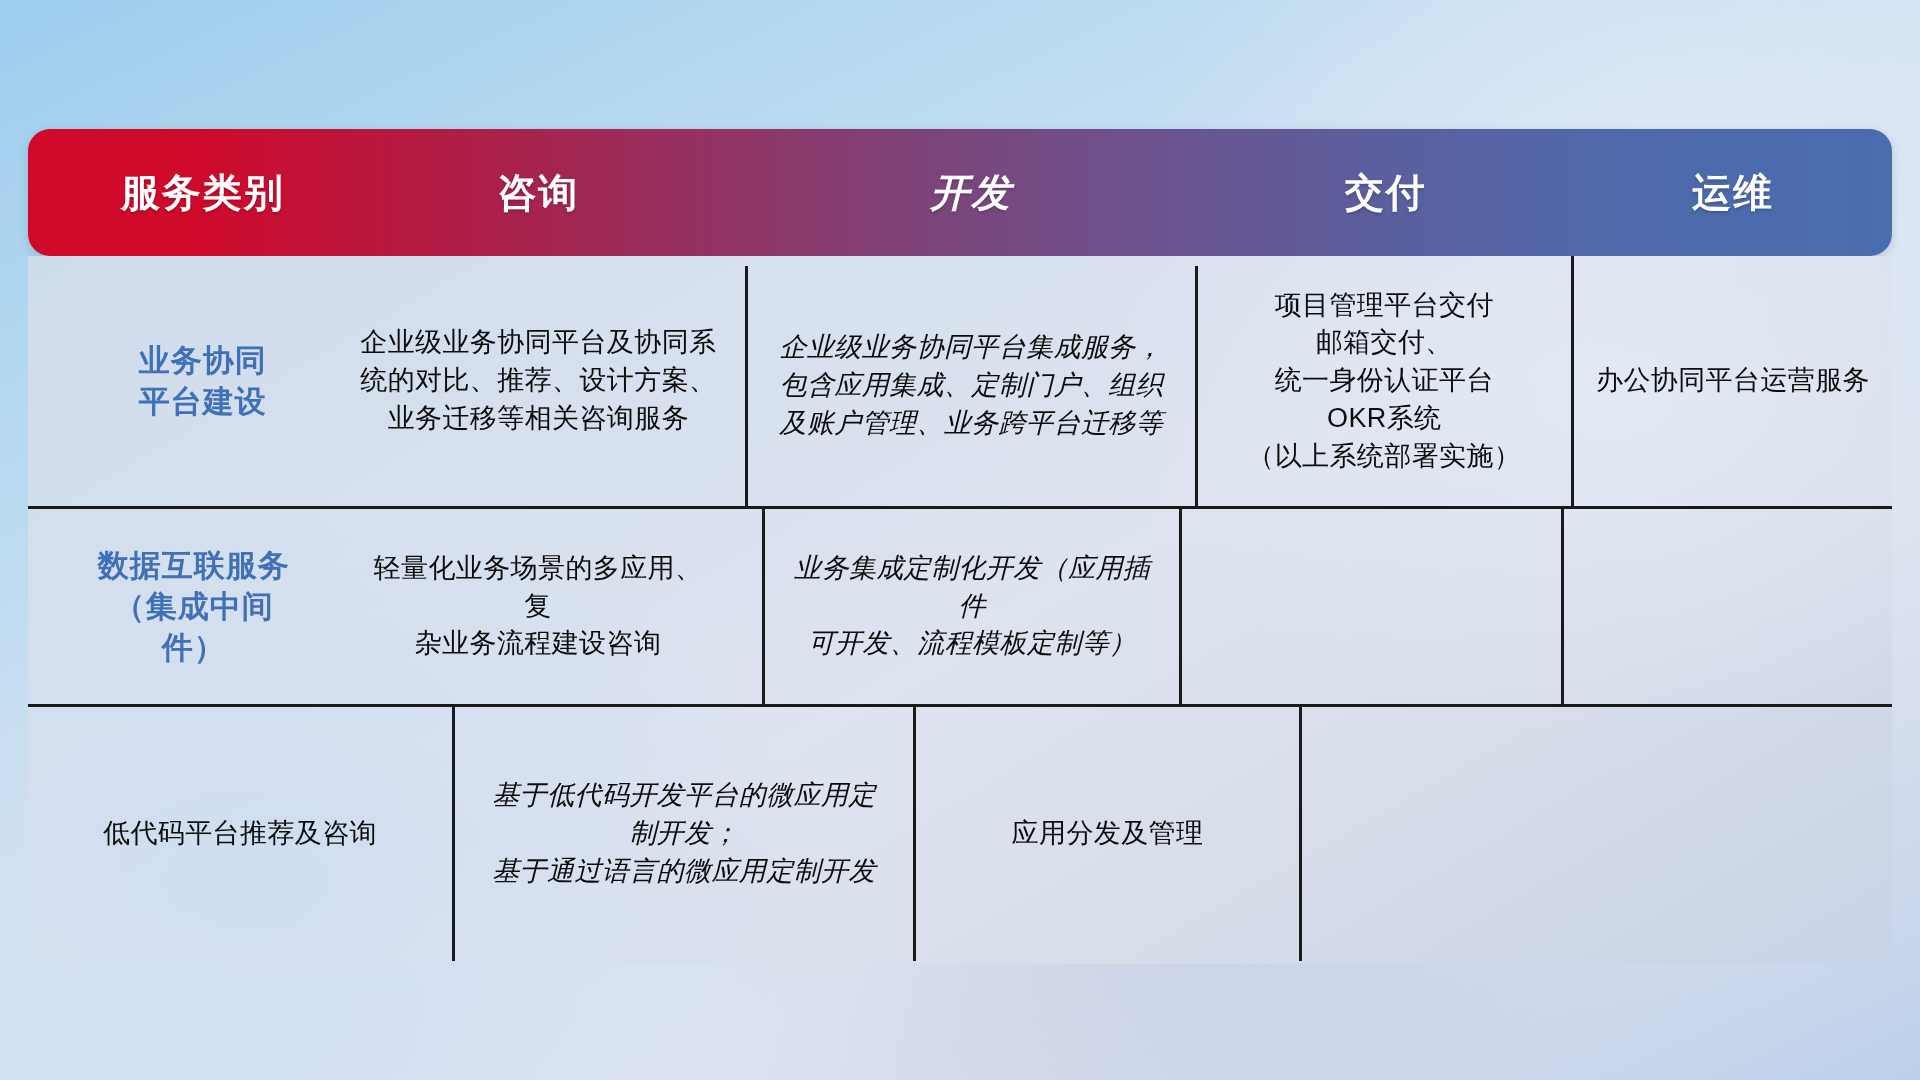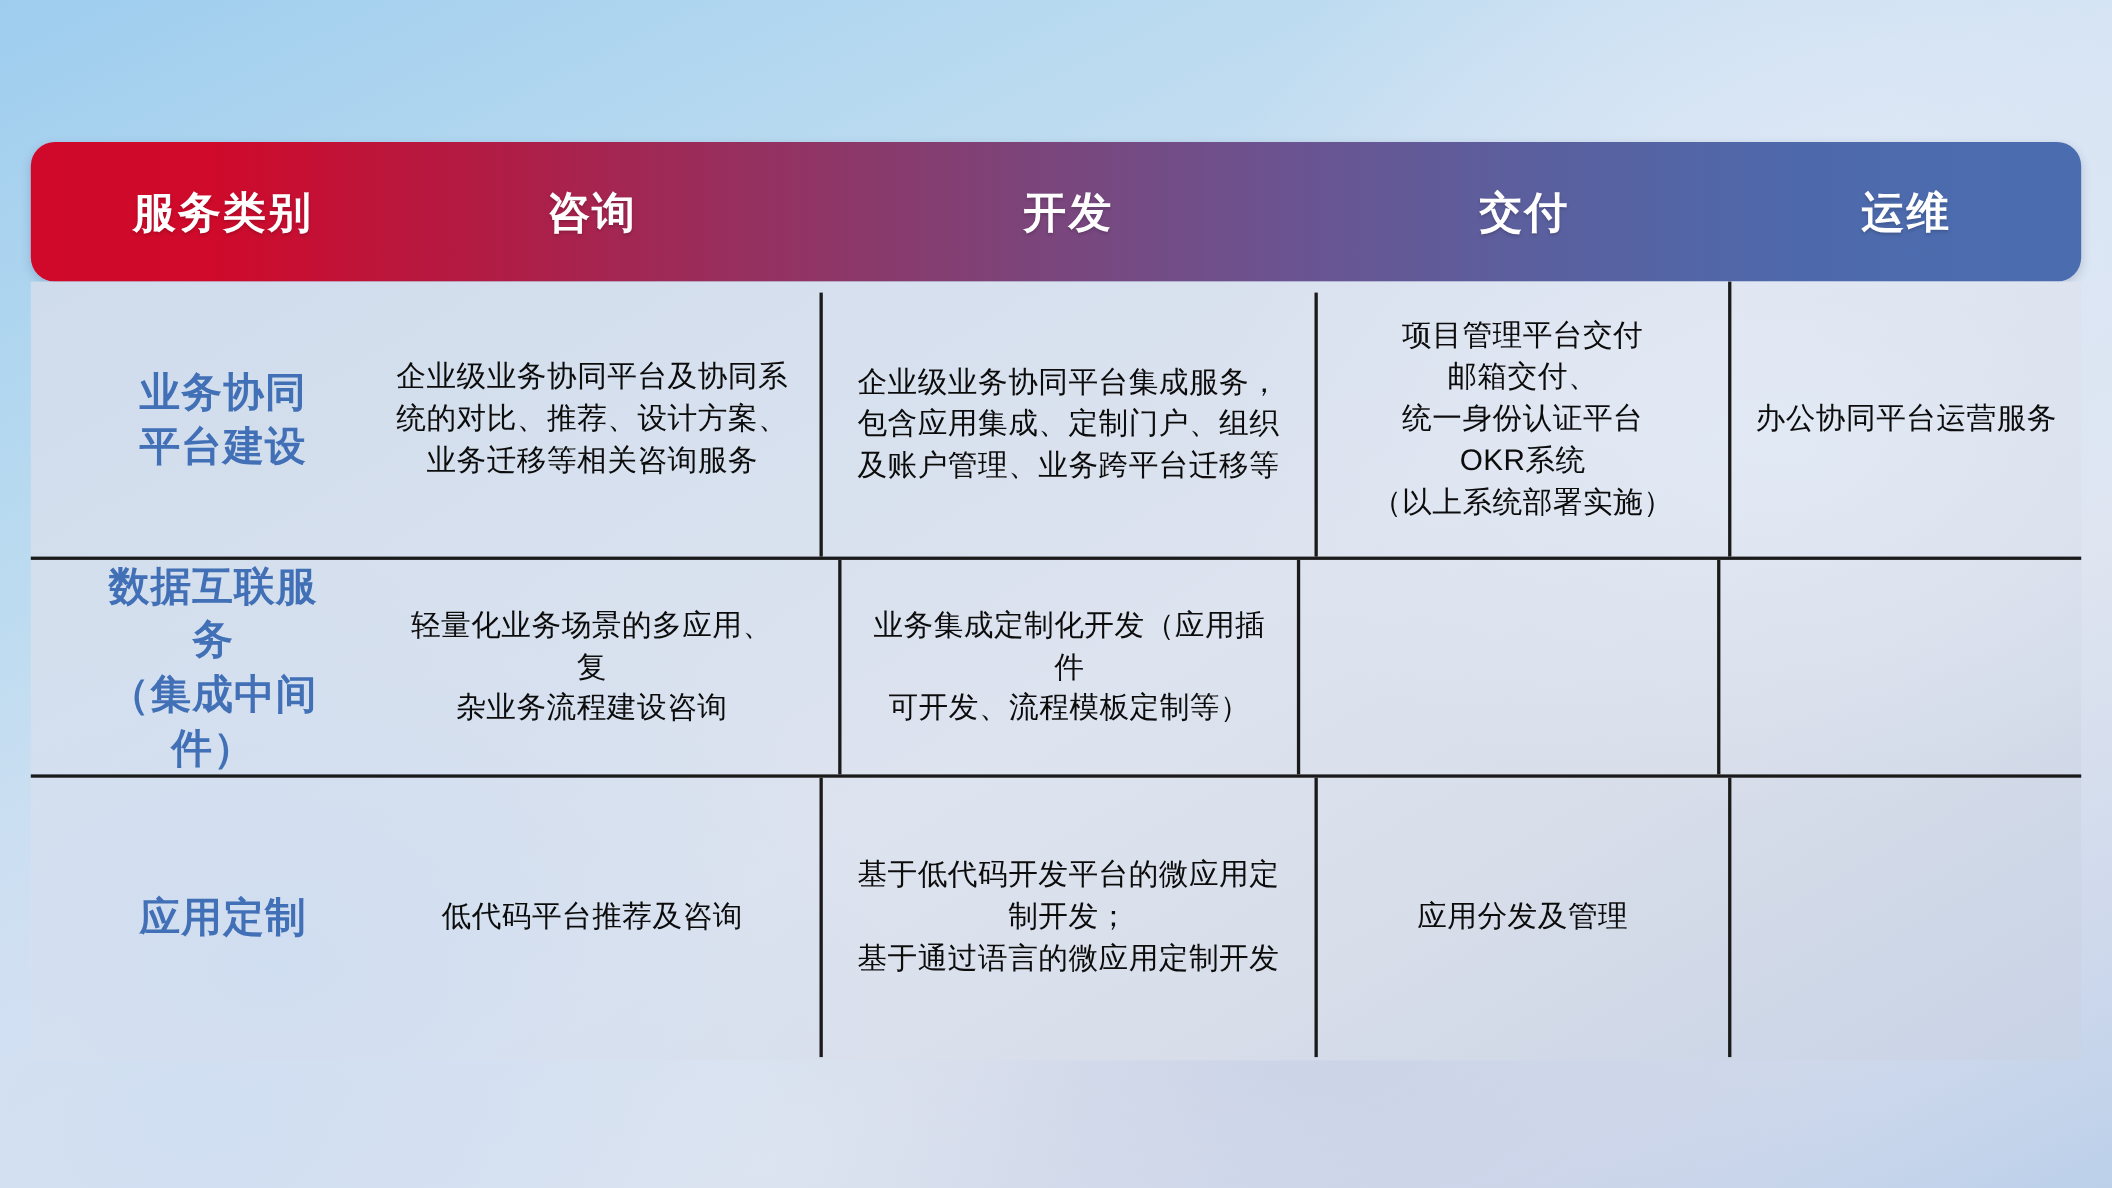--- a/index.html
+++ b/index.html
@@ -89,35 +89,35 @@
     justify-content: center;
     text-align: center;
     padding: 6px 15px;
   }
   .cell.v-sep {
     border-right: 3px solid #1a1a1a;
   }
   .cat-cell {
     color: #4270b6;
     font-weight: bold;
-    font-size: 37px;
+    font-size: 31px;
     line-height: 1.33;
     letter-spacing: 1px;
   }
   .txt-cell {
     color: #0c0c0c;
     font-size: 27px;
     line-height: 1.40;
     letter-spacing: 0.4px;
   }
 
   
   .col-0 { width: 264px; margin-left: 46px; }
   .col-1 { width: 424px; }
-  .col-2 { width: 464px; }
+  .col-2 { width: 464px; font-style: italic; }
   .col-3 { width: 386px; }
   .col-4 { width: 326px; }
 
   .row-h-1 { height: 253px; }
   .row-h-2 { height: 198px; gap: 33px; }
   .row-h-3 { height: 254px; }
 </style>
 </head>
 <body>
 
@@ -191,23 +191,20 @@
         </div>
         <div class="cell col-3 txt-cell v-sep">
           <span></span>
         </div>
         <div class="cell col-4 txt-cell">
           <span></span>
         </div>
       </div>
 
       <div class="body-row row-h-3">
-        <div class="cell col-0 cat-cell">
-          <span>应用定制</span>
-        </div>
         <div class="cell col-1 txt-cell">
           <span>低代码平台推荐及咨询</span>
         </div>
         <div class="cell col-2 txt-cell v-sep" style="border-left:3px solid #1a1a1a;">
           <span>
             <span>基于低代码开发平台的微应用定</span><br>
             <span>制开发；</span><br>
             <span>基于通过语言的微应用定制开发</span>
           </span>
         </div>

